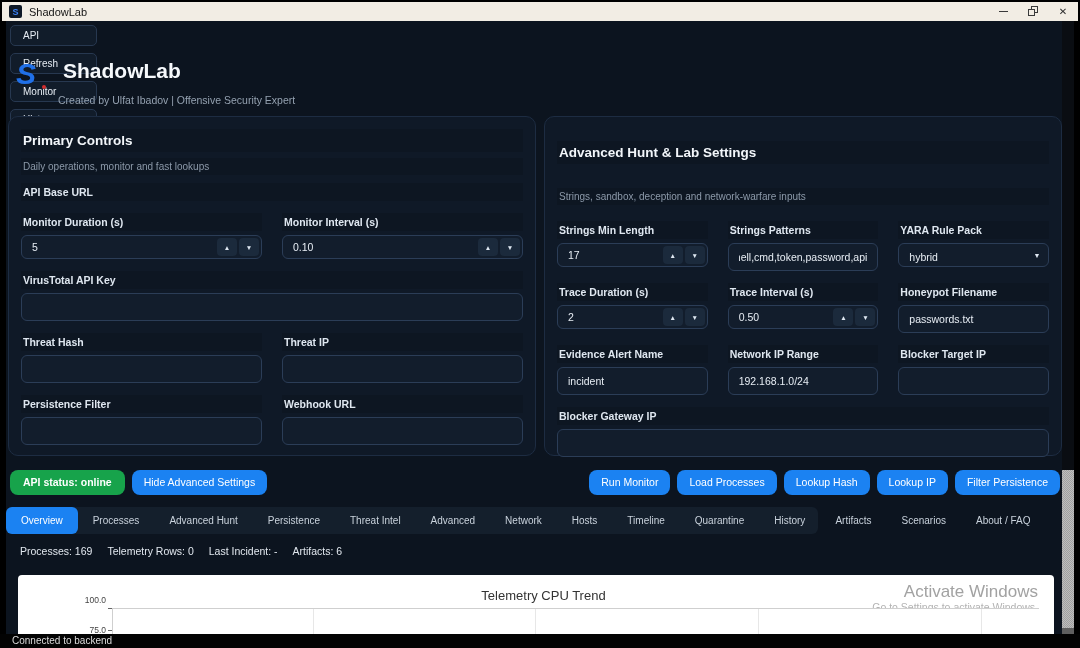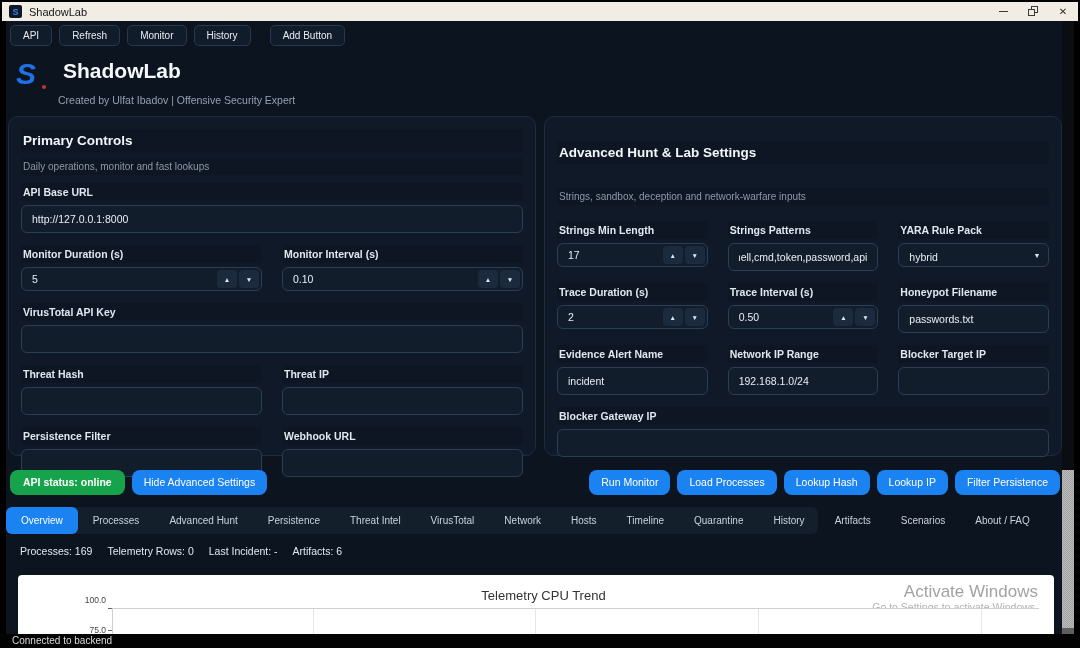--- a/index.html
+++ b/index.html
@@ -27,21 +27,21 @@
   .rest-wrap { position:relative; width:11px; height:11px; }
   .rest-back { position:absolute; left:3px; top:0; width:7px; height:7px; border:1px solid #3a3a3a; }
   .rest-front { position:absolute; left:0; top:3px; width:7px; height:7px; border:1px solid #3a3a3a; background:#f2ede4; }
   .close-glyph { font-size:10px; color:#2c2c2c; }
   
   .content {
     position:absolute; left:6px; top:21px; width:1068px; height:613px;
     background:#0c141f; overflow:hidden;
   }
   
-  .toolbar { position:absolute; left:4px; top:4px; display:flex; gap:7px; }
+  .toolbar { position:absolute; left:4px; top:4px; display:flex; gap:7px;flex-direction:column; }
   .tool-btn {
     height:21px; line-height:19px; padding:0 12px; font-size:10px;
     color:#e5ebf2; background:#111c2a; border:1px solid #273850;
     border-radius:5px; cursor:pointer; white-space:nowrap;
   }
   .tool-btn.add-extra { margin-left:12px; }
   
   .logo {
     position:absolute; left:10px; top:36px; width:34px; height:36px;
     color:#2070e8; font-size:30px; font-weight:bold; font-style:italic;
@@ -184,21 +184,20 @@
   <div class="logo"><span>S</span><span class="dot"></span></div>
   <div class="hdr-title">ShadowLab</div>
   <div class="hdr-sub">Created by Ulfat Ibadov | Offensive Security Expert</div>
 
   <div class="panel left">
     <div class="p-title">Primary Controls</div>
     <div class="p-sub">Daily operations, monitor and fast lookups</div>
 
     <div class="fld">
       <span class="flabel">API Base URL</span>
-      <input class="tinput" value="http://127.0.0.1:8000" style="">
     </div>
 
     <div class="row2">
       <div class="col fld">
         <span class="flabel">Monitor Duration (s)</span>
         <div class="spinwrap">
           <input value="5" style="">
           <span class="spin-btn">▲</span>
           <span class="spin-btn">▼</span>
         </div>
@@ -322,21 +321,21 @@
     <span class="btn-blue">Lookup IP</span>
     <span class="btn-blue">Filter Persistence</span>
   </div>
 
   <div class="tabstrip">
     <span class="tab active">Overview</span>
     <span class="tab">Processes</span>
     <span class="tab">Advanced Hunt</span>
     <span class="tab">Persistence</span>
     <span class="tab">Threat Intel</span>
-    <span class="tab">VirusTotal</span>
+    <span class="tab">Advanced</span>
     <span class="tab">Network</span>
     <span class="tab">Hosts</span>
     <span class="tab">Timeline</span>
     <span class="tab">Quarantine</span>
     <span class="tab">History</span>
     <span class="tab">Artifacts</span>
     <span class="tab">Scenarios</span>
     <span class="tab">About / FAQ</span>
   </div>
 

